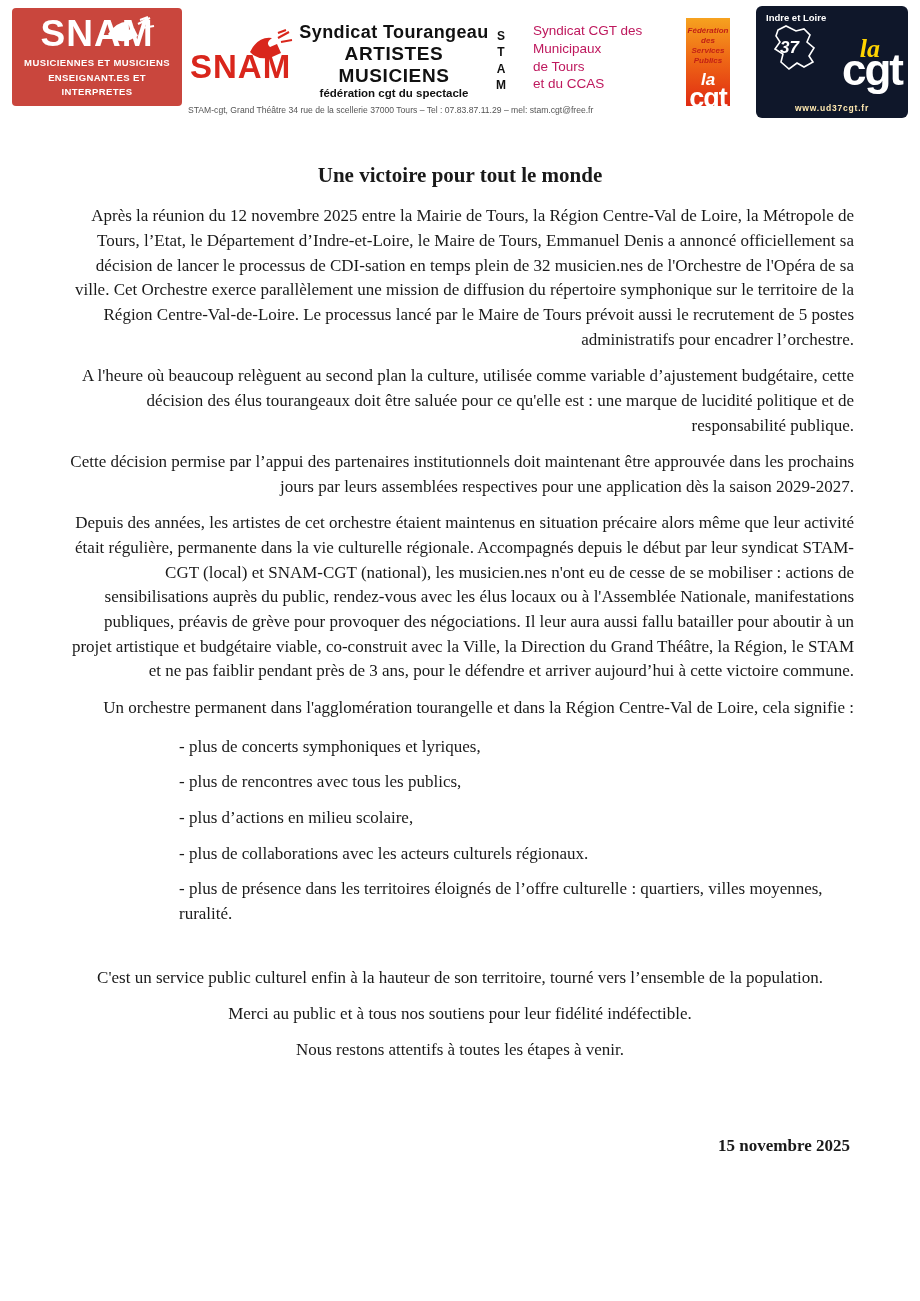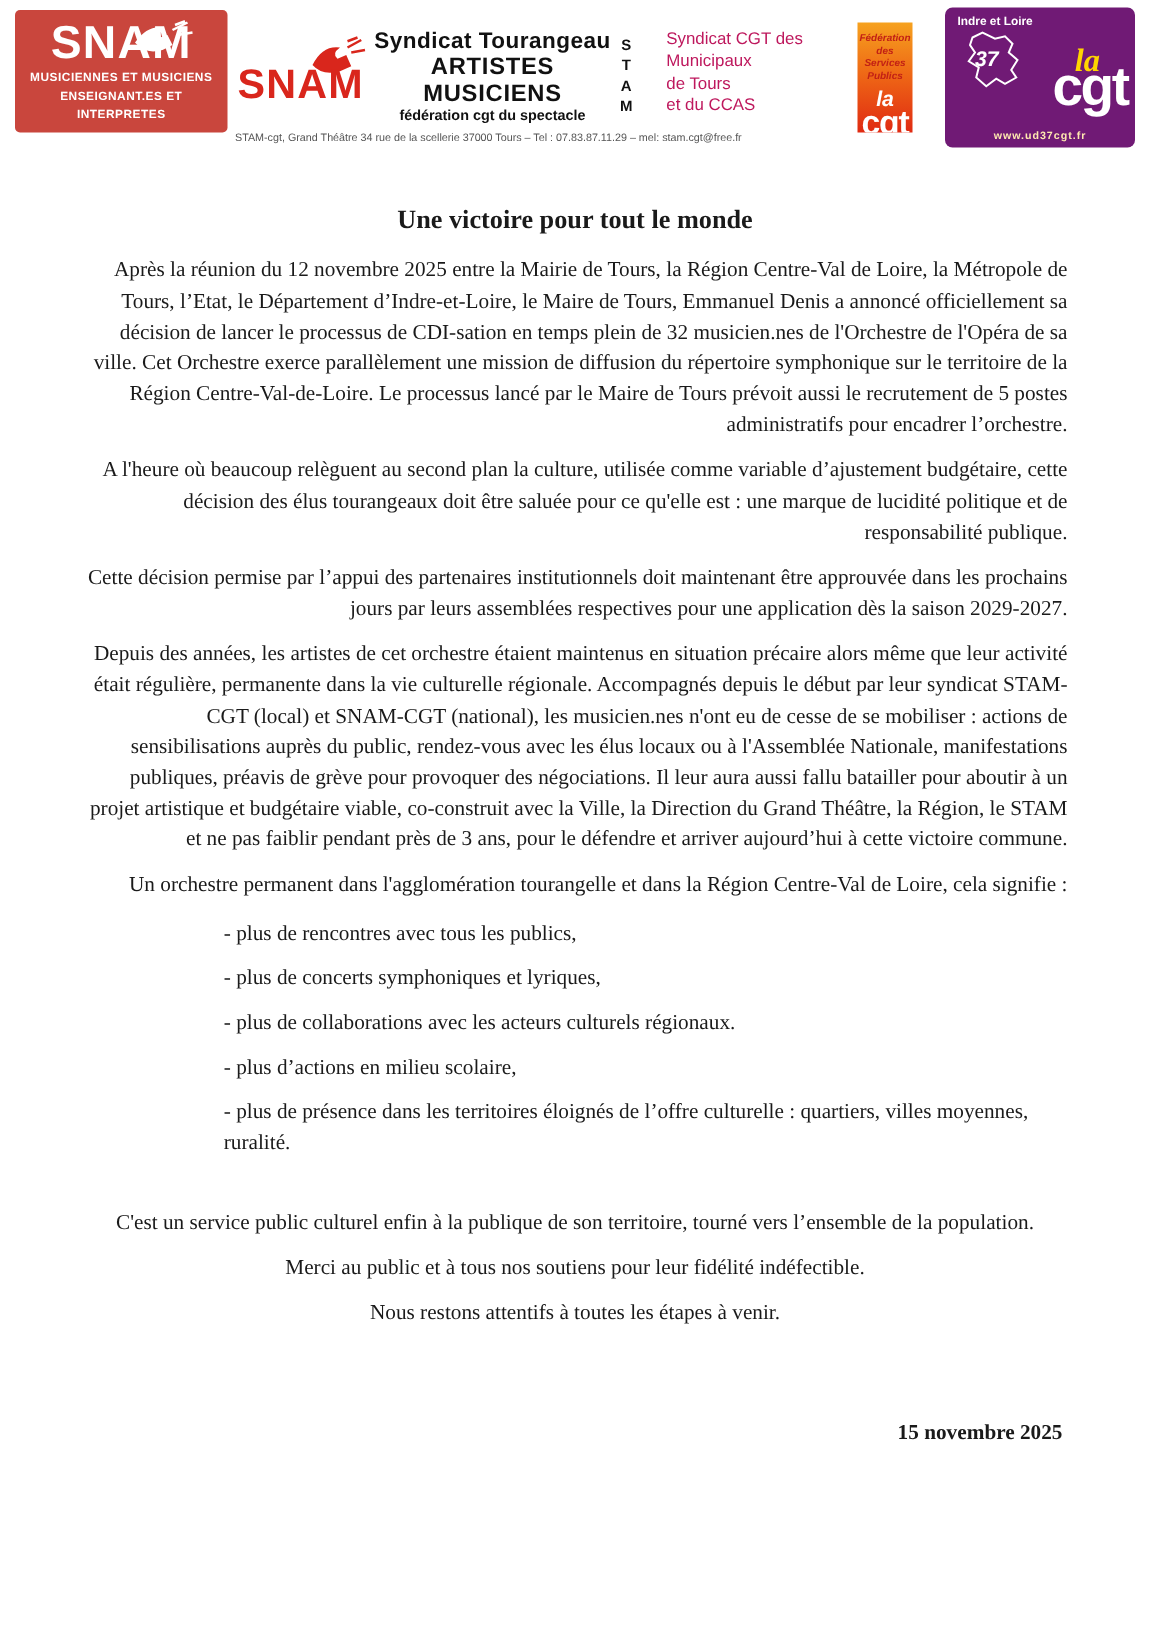--- a/index.html
+++ b/index.html
@@ -81,21 +81,21 @@
     font-size: 8px; font-style: italic; font-weight: bold;
     color: #c22015; line-height: 1.25; padding-top: 8px;
   }
   .logo-fede .la { font-size: 17px; font-style: italic; font-weight: bold; color: #fff; line-height: .9; margin-top: 6px; }
   .logo-fede .cgt { font-size: 27px; font-weight: bold; color: #ffffff; letter-spacing: -1px; line-height: .85; }
 
   
   .logo-ud37 {
     position: absolute; left: 756px; top: 6px;
     width: 152px; height: 112px;
-    background: #701a75;
+    background: #0f172a;
     border-radius: 6px;
     font-family: "Liberation Sans", sans-serif;
     color: #fff;
     overflow: hidden;
   }
   .logo-ud37 .region { position: absolute; left: 10px; top: 6px; font-size: 9.5px; font-weight: bold; }
   .logo-ud37 .dept { position: absolute; left: 8px; top: 18px; }
   .logo-ud37 .num37 {
     position: absolute; left: 24px; top: 32px;
     font-size: 17px; font-weight: bold; font-style: italic; color: #fff;
@@ -207,27 +207,27 @@
 
   <h1 class="doc-title">Une victoire pour tout le monde</h1>
 
   <p class="para">Après la réunion du 12 novembre 2025 entre la Mairie de Tours, la Région Centre-Val de Loire, la Métropole de Tours, l’Etat, le Département d’Indre-et-Loire, le Maire de Tours, Emmanuel Denis a annoncé officiellement sa décision de lancer le processus de CDI-sation en temps plein de 32 musicien.nes de l'Orchestre de l'Opéra de sa ville. Cet Orchestre exerce parallèlement une mission de diffusion du répertoire symphonique sur le territoire de la Région Centre-Val-de-Loire. Le processus lancé par le Maire de Tours prévoit aussi le recrutement de 5 postes administratifs pour encadrer l’orchestre.</p>
   <p class="para">A l'heure où beaucoup relèguent au second plan la culture, utilisée comme variable d’ajustement budgétaire, cette décision des élus tourangeaux doit être saluée pour ce qu'elle est : une marque de lucidité politique et de responsabilité publique.</p>
   <p class="para">Cette décision permise par l’appui des partenaires institutionnels doit maintenant être approuvée dans les prochains jours par leurs assemblées respectives pour une application dès la saison 2029-2027.</p>
   <p class="para">Depuis des années, les artistes de cet orchestre étaient maintenus en situation précaire alors même que leur activité était régulière, permanente dans la vie culturelle régionale. Accompagnés depuis le début par leur syndicat STAM-CGT (local) et SNAM-CGT (national), les musicien.nes n'ont eu de cesse de se mobiliser : actions de sensibilisations auprès du public, rendez-vous avec les élus locaux ou à l'Assemblée Nationale, manifestations publiques, préavis de grève pour provoquer des négociations. Il leur aura aussi fallu batailler pour aboutir à un projet artistique et budgétaire viable, co-construit avec la Ville, la Direction du Grand Théâtre, la Région, le STAM et ne pas faiblir pendant près de 3 ans, pour le défendre et arriver aujourd’hui à cette victoire commune.</p>
   <p class="para">Un orchestre permanent dans l'agglomération tourangelle et dans la Région Centre-Val de Loire, cela signifie :</p>
 
   <div class="list-block">
+    <div class="list-item">- plus de concerts symphoniques et lyriques,</div>
     <div class="list-item">- plus de rencontres avec tous les publics,</div>
-    <div class="list-item">- plus de concerts symphoniques et lyriques,</div>
+    <div class="list-item">- plus d’actions en milieu scolaire,</div>
     <div class="list-item">- plus de collaborations avec les acteurs culturels régionaux.</div>
-    <div class="list-item">- plus d’actions en milieu scolaire,</div>
     <div class="list-item">- plus de présence dans les territoires éloignés de l’offre culturelle : quartiers, villes moyennes, ruralité.</div>
   </div>
 
   <div class="closing-block">
-    <div class="closing-line">C'est un service public culturel enfin à la publique de son territoire, tourné vers l’ensemble de la population.</div>
+    <div class="closing-line">C'est un service public culturel enfin à la hauteur de son territoire, tourné vers l’ensemble de la population.</div>
     <div class="closing-line">Merci au public et à tous nos soutiens pour leur fidélité indéfectible.</div>
     <div class="closing-line">Nous restons attentifs à toutes les étapes à venir.</div>
   </div>
 
   <div class="doc-date">15 novembre 2025</div>
 </div>
 
 </body></html>

